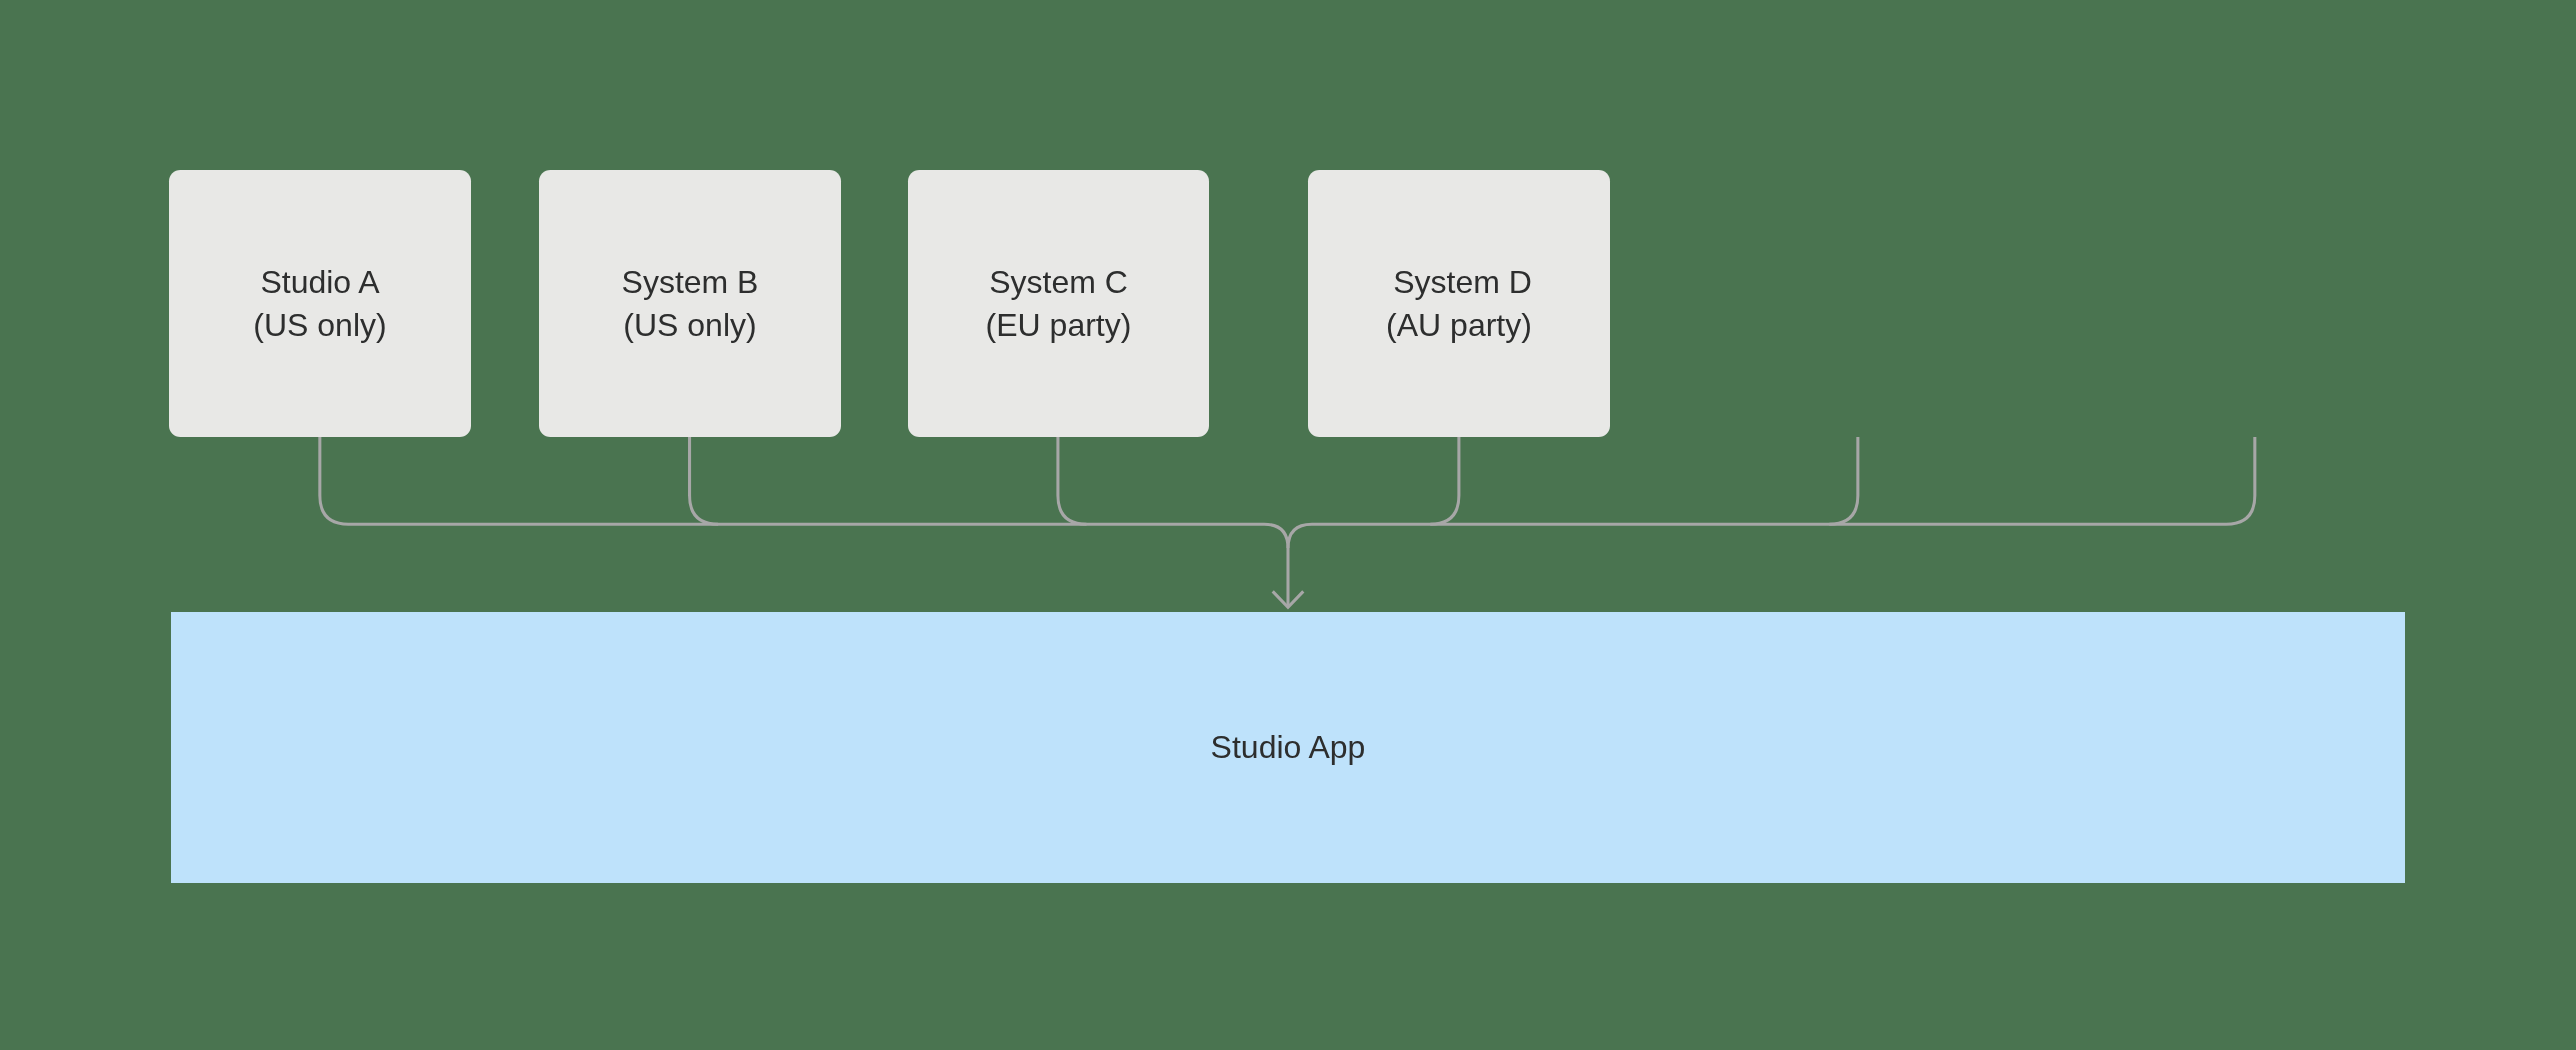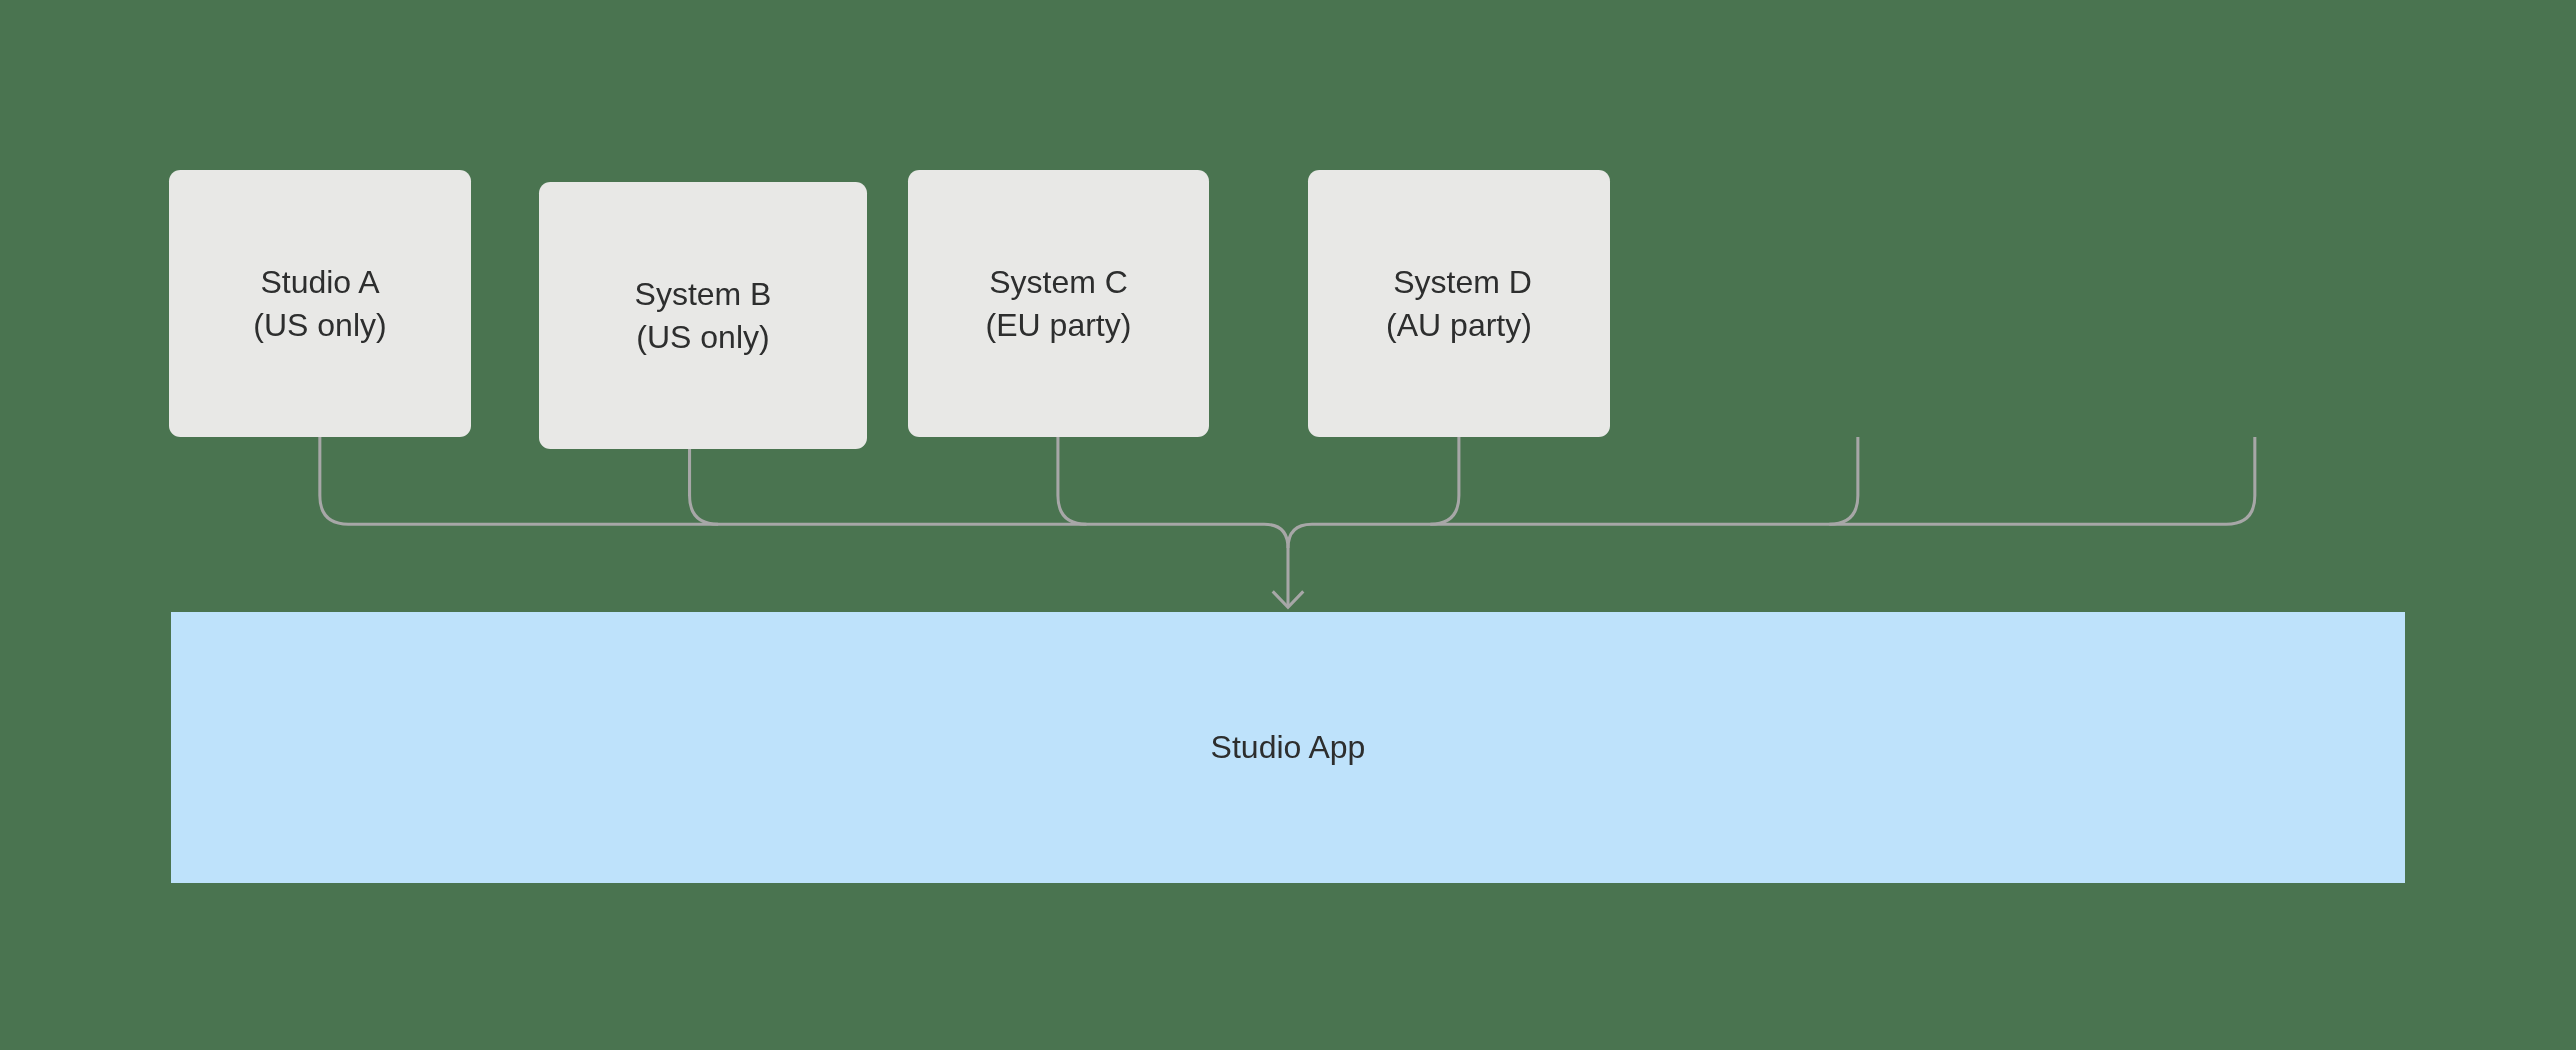--- a/index.html
+++ b/index.html
@@ -79,21 +79,21 @@
     <path d="M 1914 889 L 1937 913 L 1960 889"></path>
   </svg>
 
   <div class="box src" style="left:169px;width:302px;">
     <div class="label">
       <span>Studio A</span>
       <span>(US only)</span>
     </div>
   </div>
 
-  <div class="box src" style="left:539px;width:328px;margin-top:12px;">
+  <div class="box src" style="left:539px;width:302px;">
     <div class="label">
       <span>System B</span>
       <span>(US only)</span>
     </div>
   </div>
 
   <div class="box src" style="left:908px;width:301px;">
     <div class="label">
       <span>System C</span>
       <span>(EU party)</span>

